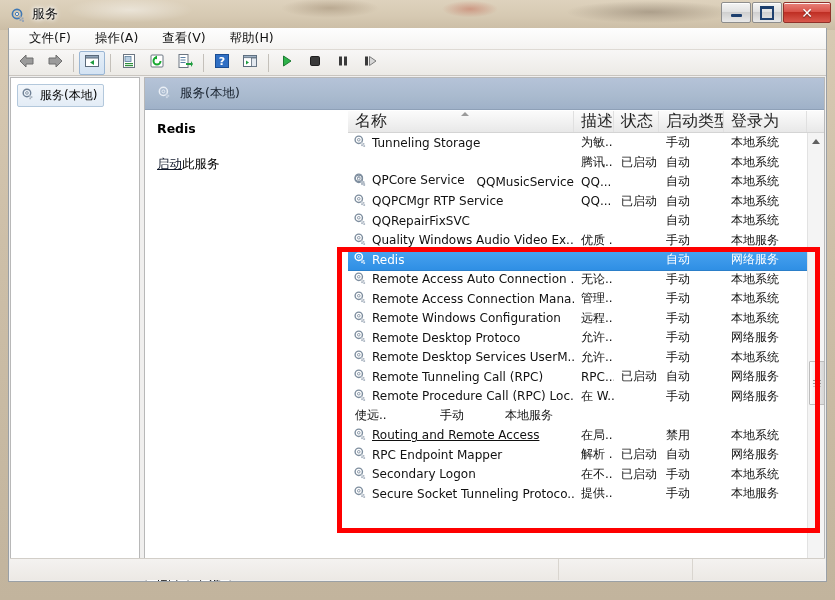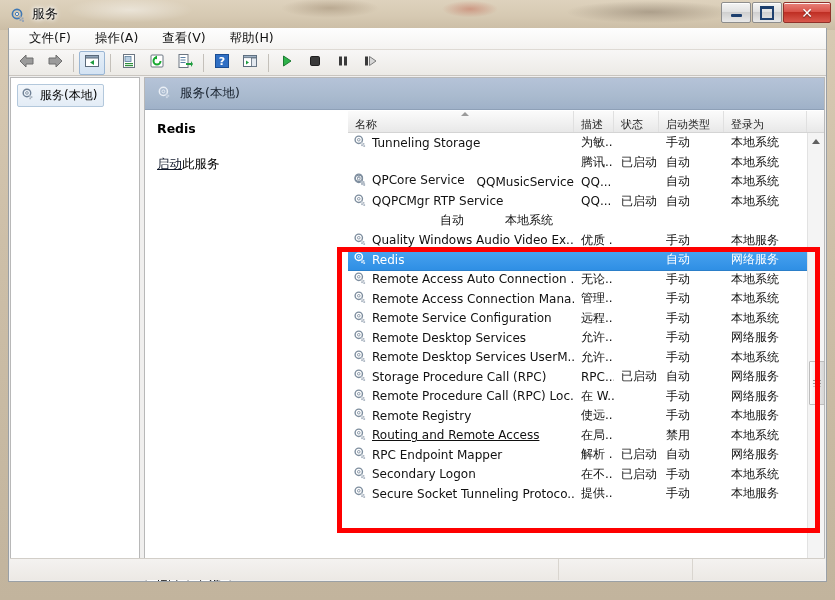--- a/index.html
+++ b/index.html
@@ -198,23 +198,23 @@
   #list-head {
     position: absolute; left: 0; top: 0;
     width: 100%; height: 22px;
     background: linear-gradient(180deg,#fbfbfb 0%,#f1f1f1 55%,#e8e8e8 100%);
     border-bottom: 1px solid #d4d4d4;
     box-sizing: border-box;
     display: flex;
   }
   .col-h {
     position: relative;
-    display: flex; align-items: flex-end;
+    display: flex; align-items: flex-start;
     padding-left: 7px;
-    font-size: 11px; color: #1f1f1f;
+    font-size: 16px; color: #1f1f1f;
     border-right: 1px solid #e0e0e0;
     box-sizing: border-box;
     overflow: hidden;
     white-space: nowrap;
   }
   .col-h .sortmark {
     position: absolute; left: 50%; top: 1px;
     width: 0; height: 0;
     border-left: 4px solid transparent;
     border-right: 4px solid transparent;
@@ -611,20 +611,33 @@
                     </g>
                   </svg></span>
                 <span>QQPCMgr RTP Service</span>
               </div>
               <div class="cell" style="width: 40px;">QQ...</div>
               <div class="cell" style="width: 45px;">已启动</div>
               <div class="cell" style="width: 65px;">自动</div>
               <div class="cell" style="width: 83px;">本地系统</div>
             </div>
             <div class="row">
+              <div class="cell name" style="width: 226px;">
+                <span><svg class="gear" viewBox="0 0 16 16">
+                    <circle cx="6.6" cy="6.6" r="4.2" fill="none" stroke="#7d8d9e" stroke-width="1.6"></circle>
+                    <circle cx="6.6" cy="6.6" r="1.5" fill="#ffffff" stroke="#7d8d9e" stroke-width="1"></circle>
+                    <g fill="#aeb8c4">
+                      <rect x="8.8" y="8.8" width="2" height="2"></rect>
+                      <rect x="11" y="10.3" width="2" height="2"></rect>
+                      <rect x="9.3" y="11.8" width="2" height="2"></rect>
+                      <rect x="11.8" y="12.8" width="2" height="2"></rect>
+                    </g>
+                  </svg></span>
+                <span>QQRepairFixSVC</span>
+              </div>
               <div class="cell" style="width: 40px;"></div>
               <div class="cell" style="width: 45px;"></div>
               <div class="cell" style="width: 65px;">自动</div>
               <div class="cell" style="width: 83px;">本地系统</div>
             </div>
             <div class="row">
               <div class="cell name" style="width: 226px;">
                 <span><svg class="gear" viewBox="0 0 16 16">
                     <circle cx="6.6" cy="6.6" r="4.2" fill="none" stroke="#7d8d9e" stroke-width="1.6"></circle>
                     <circle cx="6.6" cy="6.6" r="1.5" fill="#ffffff" stroke="#7d8d9e" stroke-width="1"></circle>
@@ -704,40 +717,40 @@
                 <span><svg class="gear" viewBox="0 0 16 16">
                     <circle cx="6.6" cy="6.6" r="4.2" fill="none" stroke="#7d8d9e" stroke-width="1.6"></circle>
                     <circle cx="6.6" cy="6.6" r="1.5" fill="#ffffff" stroke="#7d8d9e" stroke-width="1"></circle>
                     <g fill="#aeb8c4">
                       <rect x="8.8" y="8.8" width="2" height="2"></rect>
                       <rect x="11" y="10.3" width="2" height="2"></rect>
                       <rect x="9.3" y="11.8" width="2" height="2"></rect>
                       <rect x="11.8" y="12.8" width="2" height="2"></rect>
                     </g>
                   </svg></span>
-                <span>Remote Service Configuration</span>
+                <span>Remote Windows Configuration</span>
               </div>
               <div class="cell" style="width: 40px;">远程...</div>
               <div class="cell" style="width: 45px;"></div>
               <div class="cell" style="width: 65px;">手动</div>
               <div class="cell" style="width: 83px;">本地系统</div>
             </div>
             <div class="row">
               <div class="cell name" style="width: 226px;">
                 <span><svg class="gear" viewBox="0 0 16 16">
                     <circle cx="6.6" cy="6.6" r="4.2" fill="none" stroke="#7d8d9e" stroke-width="1.6"></circle>
                     <circle cx="6.6" cy="6.6" r="1.5" fill="#ffffff" stroke="#7d8d9e" stroke-width="1"></circle>
                     <g fill="#aeb8c4">
                       <rect x="8.8" y="8.8" width="2" height="2"></rect>
                       <rect x="11" y="10.3" width="2" height="2"></rect>
                       <rect x="9.3" y="11.8" width="2" height="2"></rect>
                       <rect x="11.8" y="12.8" width="2" height="2"></rect>
                     </g>
                   </svg></span>
-                <span>Remote Desktop Services</span>
+                <span>Remote Desktop Protoco</span>
               </div>
               <div class="cell" style="width: 40px;">允许...</div>
               <div class="cell" style="width: 45px;"></div>
               <div class="cell" style="width: 65px;">手动</div>
               <div class="cell" style="width: 83px;">网络服务</div>
             </div>
             <div class="row">
               <div class="cell name" style="width: 226px;">
                 <span><svg class="gear" viewBox="0 0 16 16">
                     <circle cx="6.6" cy="6.6" r="4.2" fill="none" stroke="#7d8d9e" stroke-width="1.6"></circle>
@@ -761,21 +774,21 @@
                 <span><svg class="gear" viewBox="0 0 16 16">
                     <circle cx="6.6" cy="6.6" r="4.2" fill="none" stroke="#7d8d9e" stroke-width="1.6"></circle>
                     <circle cx="6.6" cy="6.6" r="1.5" fill="#ffffff" stroke="#7d8d9e" stroke-width="1"></circle>
                     <g fill="#aeb8c4">
                       <rect x="8.8" y="8.8" width="2" height="2"></rect>
                       <rect x="11" y="10.3" width="2" height="2"></rect>
                       <rect x="9.3" y="11.8" width="2" height="2"></rect>
                       <rect x="11.8" y="12.8" width="2" height="2"></rect>
                     </g>
                   </svg></span>
-                <span>Storage Procedure Call (RPC)</span>
+                <span>Remote Tunneling Call (RPC)</span>
               </div>
               <div class="cell" style="width: 40px;">RPC...</div>
               <div class="cell" style="width: 45px;">已启动</div>
               <div class="cell" style="width: 65px;">自动</div>
               <div class="cell" style="width: 83px;">网络服务</div>
             </div>
             <div class="row">
               <div class="cell name" style="width: 226px;">
                 <span><svg class="gear" viewBox="0 0 16 16">
                     <circle cx="6.6" cy="6.6" r="4.2" fill="none" stroke="#7d8d9e" stroke-width="1.6"></circle>
@@ -788,33 +801,20 @@
                     </g>
                   </svg></span>
                 <span>Remote Procedure Call (RPC) Loc...</span>
               </div>
               <div class="cell" style="width: 40px;">在 W...</div>
               <div class="cell" style="width: 45px;"></div>
               <div class="cell" style="width: 65px;">手动</div>
               <div class="cell" style="width: 83px;">网络服务</div>
             </div>
             <div class="row">
-              <div class="cell name" style="width: 226px;">
-                <span><svg class="gear" viewBox="0 0 16 16">
-                    <circle cx="6.6" cy="6.6" r="4.2" fill="none" stroke="#7d8d9e" stroke-width="1.6"></circle>
-                    <circle cx="6.6" cy="6.6" r="1.5" fill="#ffffff" stroke="#7d8d9e" stroke-width="1"></circle>
-                    <g fill="#aeb8c4">
-                      <rect x="8.8" y="8.8" width="2" height="2"></rect>
-                      <rect x="11" y="10.3" width="2" height="2"></rect>
-                      <rect x="9.3" y="11.8" width="2" height="2"></rect>
-                      <rect x="11.8" y="12.8" width="2" height="2"></rect>
-                    </g>
-                  </svg></span>
-                <span>Remote Registry</span>
-              </div>
               <div class="cell" style="width: 40px;">使远...</div>
               <div class="cell" style="width: 45px;"></div>
               <div class="cell" style="width: 65px;">手动</div>
               <div class="cell" style="width: 83px;">本地服务</div>
             </div>
             <div class="row">
               <div class="cell name" style="width: 226px; text-decoration: underline;">
                 <span><svg class="gear" viewBox="0 0 16 16">
                     <circle cx="6.6" cy="6.6" r="4.2" fill="none" stroke="#7d8d9e" stroke-width="1.6"></circle>
                     <circle cx="6.6" cy="6.6" r="1.5" fill="#ffffff" stroke="#7d8d9e" stroke-width="1"></circle>

